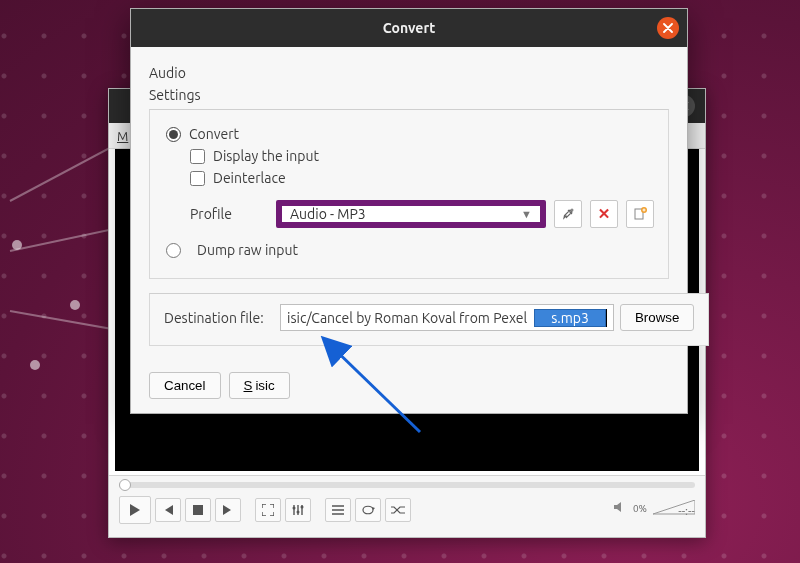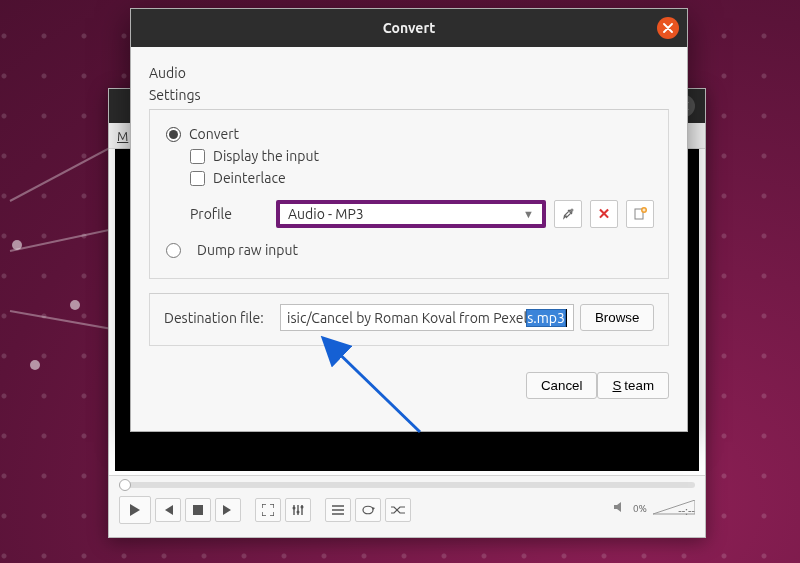--- a/index.html
+++ b/index.html
@@ -90,52 +90,52 @@
     white-space:nowrap; overflow:hidden;
   }
 
   .radio-row, .check-row { display:flex; align-items:center; gap:8px; margin:6px 0 6px 2px; }
   input[type=radio],input[type=checkbox]{ width:15px; height:15px; accent-color:#444; }
 
   .indent { margin-left:26px; }
   .profile-row { display:flex; align-items:center; gap:8px; margin:14px 0 8px 26px; }
   .profile-row .plabel{ width:78px; }
   .combo {
-    flex:1; height:28px; border:4px solid #701a75; background:#fff;
+    flex:1; height:28px; border:6px solid #701a75; background:#fff;
     display:flex; align-items:center; justify-content:space-between;
     padding:0 8px; border-radius:2px; color:#333;
   }
   .combo .caret { color:#777; font-size:11px; }
   .icon-btn {
     width:28px; height:28px; border:1px solid #c8c8c8; background:#fff;
     display:flex; align-items:center; justify-content:center; border-radius:2px;
   }
   .icon-btn.del{ color:#d33; font-weight:bold; font-size:15px;}
   .icon-btn svg{display:block;}
 
   .dest-row { display:flex; align-items:center; gap:6px; }
   .dest-row .dlabel{ width:110px; }
   .dest-input {
     flex:1; height:27px; border:1px solid #bfbfbf; background:#fff; padding:0 6px;
     display:flex; align-items:center; position:relative;
   }
   .dest-input .txt{ white-space:nowrap; overflow:hidden; direction:ltr; text-align:left;}
   .dest-input .sel{
-    background:#3b84d9; color:#fff; padding:0 0; margin-left:0;
+    background:#3b84d9; color:#fff; padding:0 16px; margin-left:8px;
     border:0; outline:1px solid #2766b0;
   }
   .dest-input .caret-line{
     width:1px; height:18px; background:#000; margin-left:1px;
   }
   .btn {
     height:27px; padding:0 14px; border:1px solid #c4c4c4; background:#fafafa;
     border-radius:3px; display:inline-flex; align-items:center; gap:3px;
   }
   .btn .ul{ text-decoration:underline; }
-  .dlg-actions { display:flex; justify-content:flex-end; gap:0; padding:0 18px 32px; }
+  .dlg-actions { display:flex; gap:8px; padding:0 18px 14px; }
 
   
   .arrow { position:absolute; left:310px; top:332px; pointer-events:none; }
 </style>
 </head>
 <body>
 
 <div class="wallpaper">
   <div class="wp-line" style="top:250px; transform:rotate(-12deg);"></div>
   <div class="wp-line" style="top:310px; transform:rotate(10deg);"></div>
@@ -306,21 +306,21 @@
       </div>
     </fieldset>
   </div>
 
   <div class="dlg-actions">
     <button class="btn">
       <span>Cancel</span>
     </button>
     <button class="btn">
       <span class="ul">S</span>
-        <span>team</span>
+        <span>isic</span>
     </button>
   </div>
 </div>
 
 <svg class="arrow" width="150" height="110">
   <defs>
     <marker id="ah" markerWidth="10" markerHeight="10" refX="8" refY="5" orient="auto">
       <path d="M0 0 L10 5 L0 10 Z" fill="#1560d4"></path>
     </marker>
   </defs>

